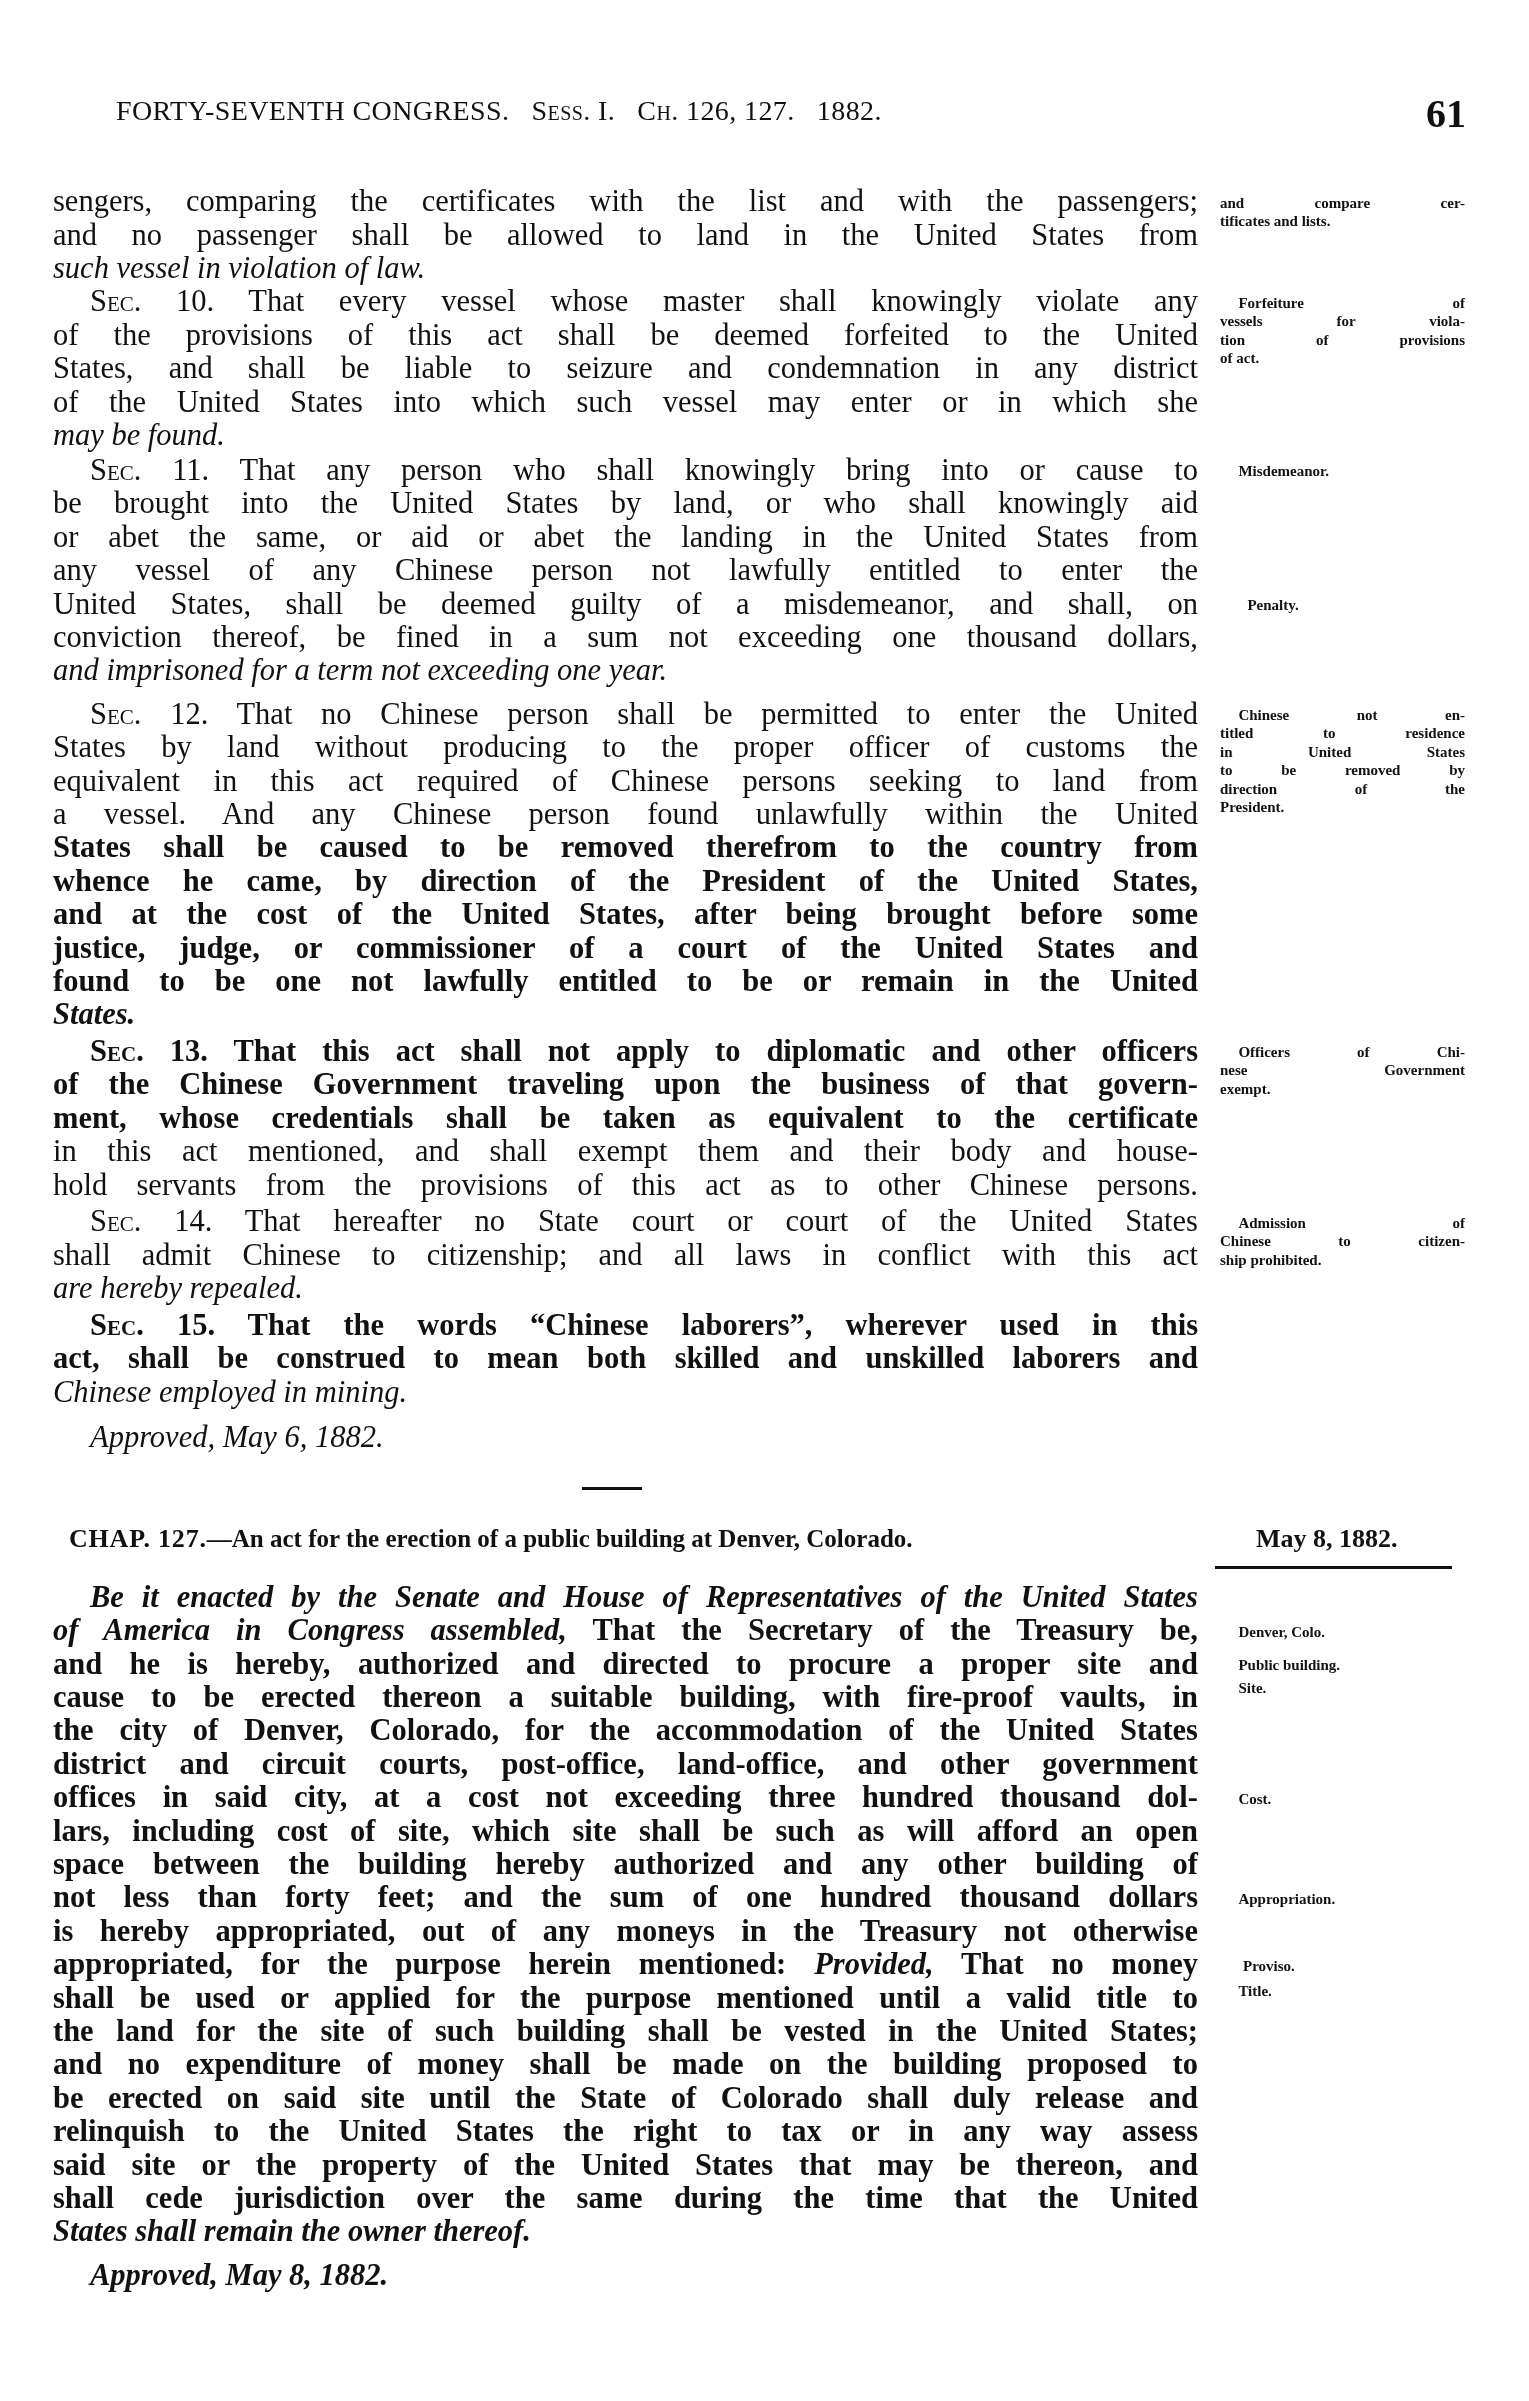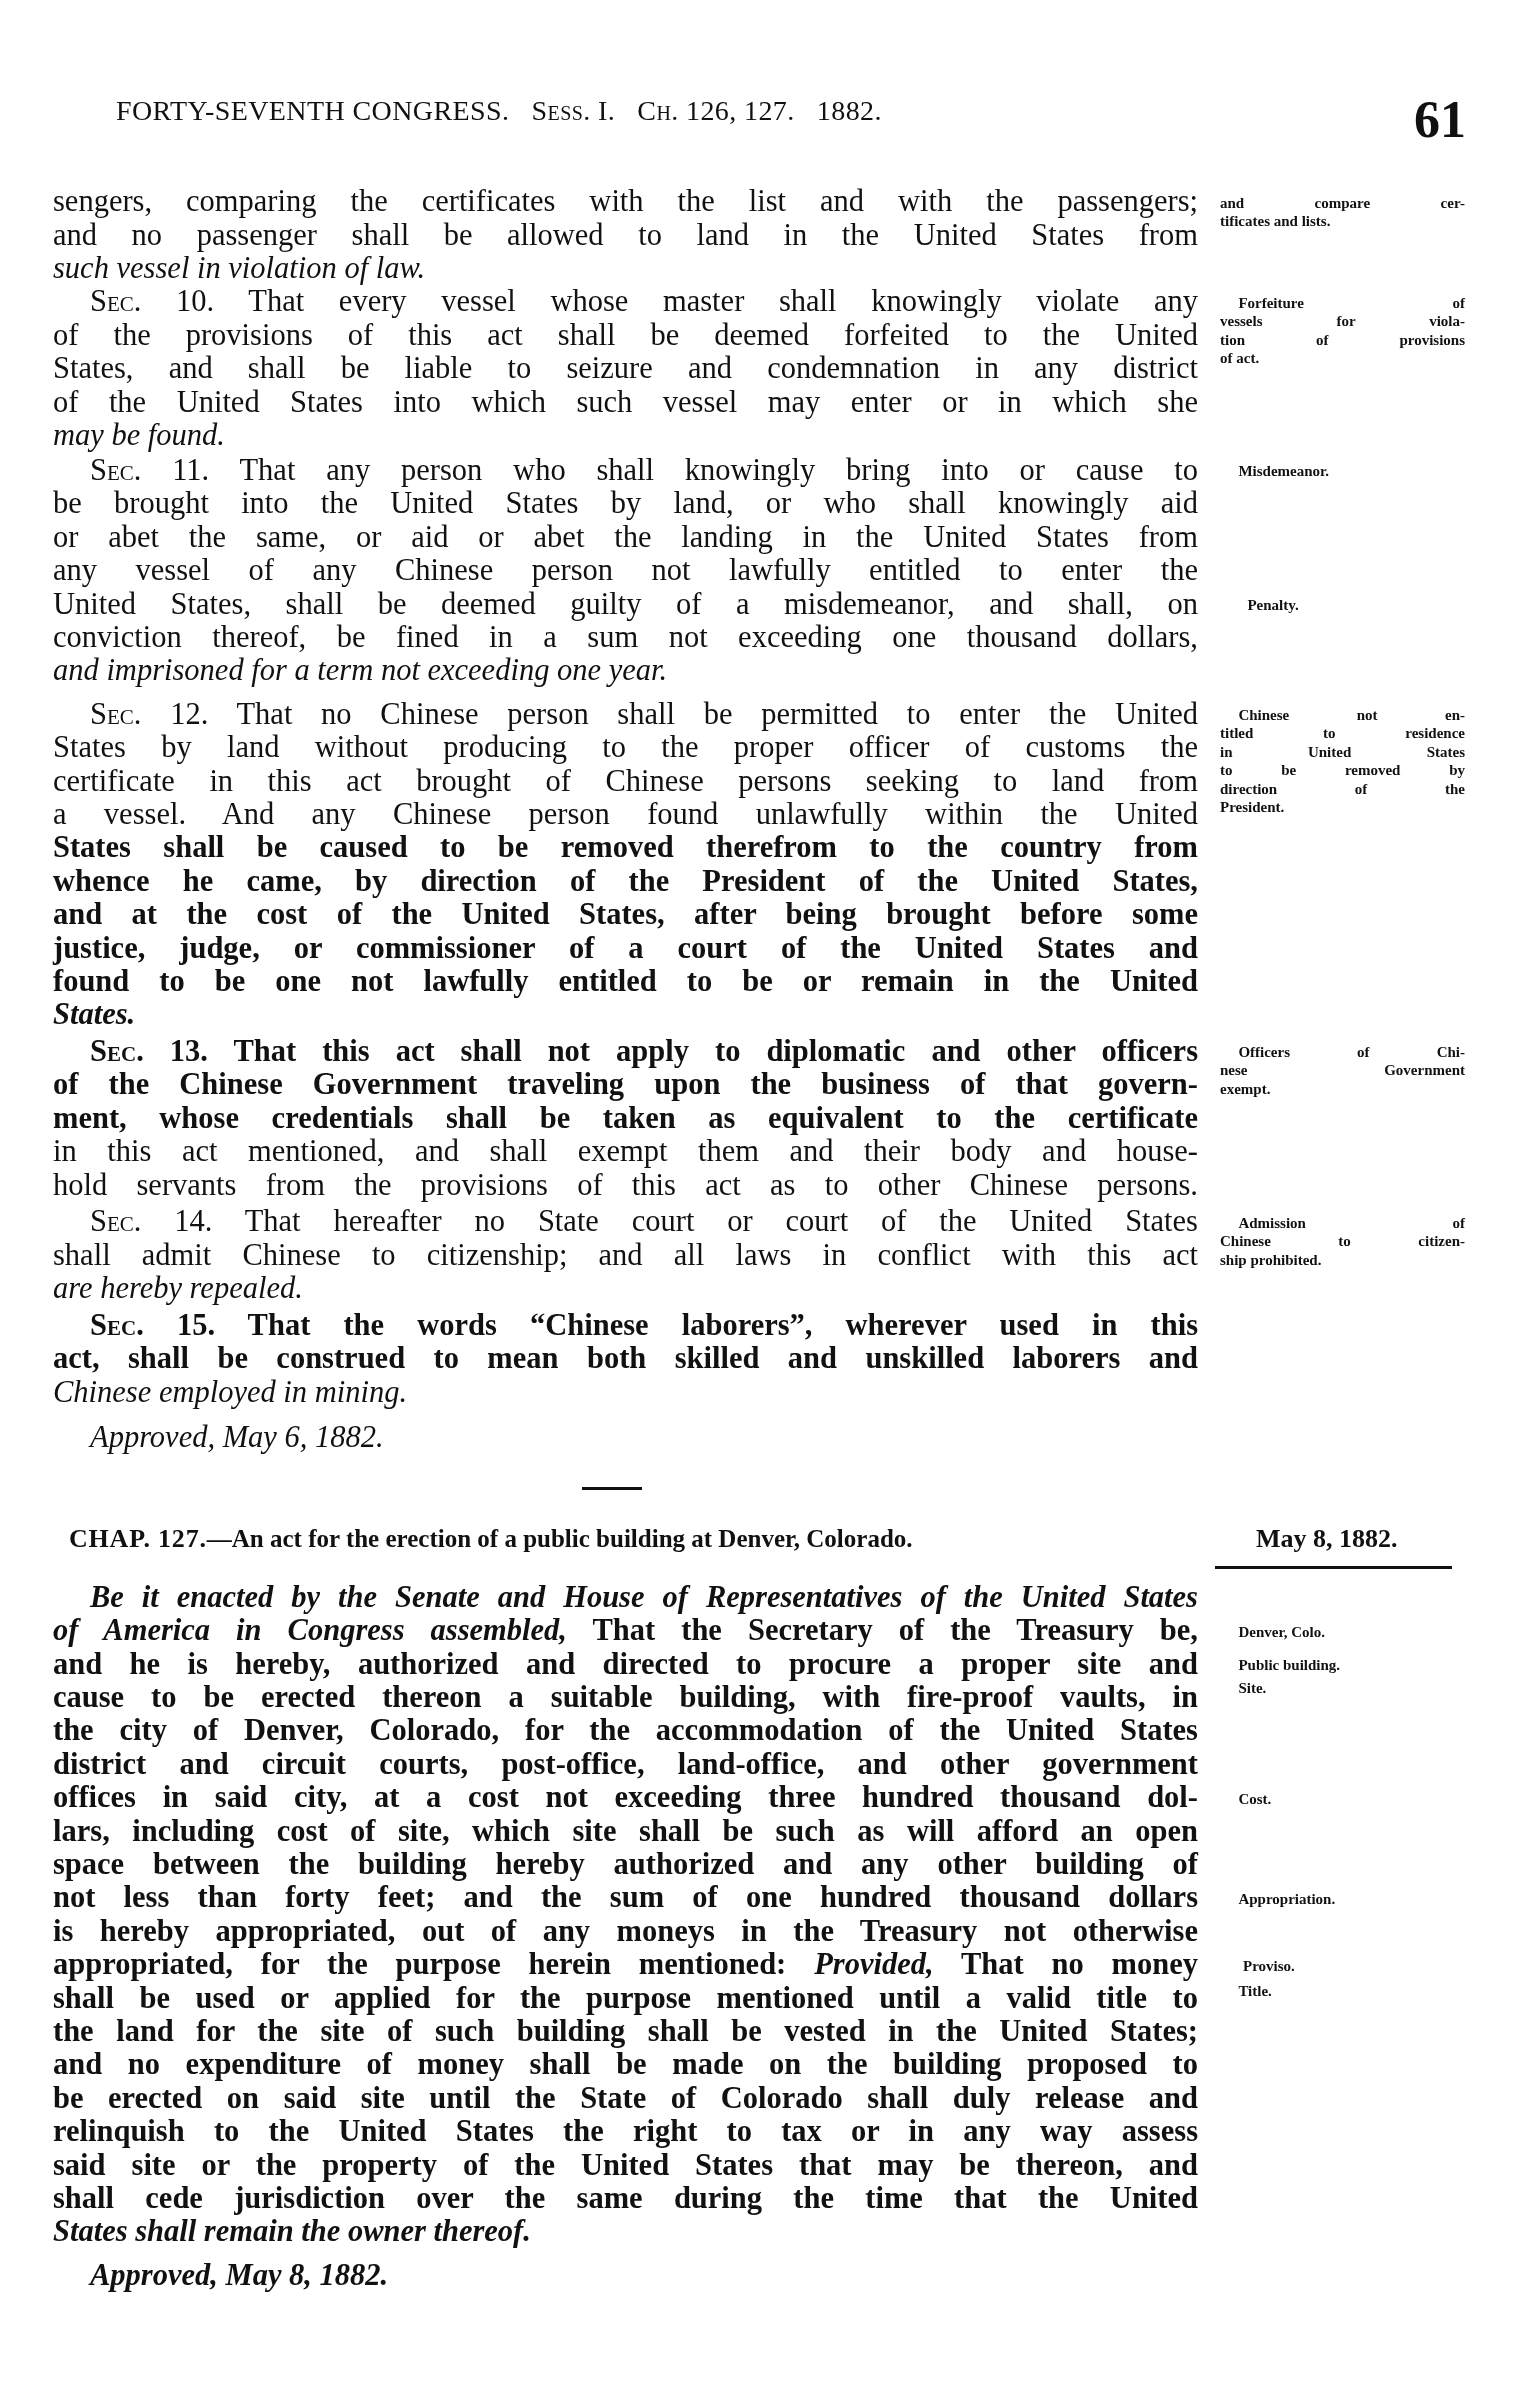--- a/index.html
+++ b/index.html
@@ -3,21 +3,21 @@
 <meta charset="utf-8">
 <style>
   html, body { margin: 0; padding: 0; background: #ffffff; }
   body { width: 1529px; height: 2401px; position: relative; overflow: hidden;
          font-family: "Liberation Serif", "DejaVu Serif", serif; color: #111; }
   .page { position: absolute; left: 0; top: 0; width: 1529px; height: 2401px; background: #fff; }
 
   .running-head { position: absolute; top: 90px; left: 80px; width: 1386px; height: 50px; }
   .rh-title { position: absolute; left: 0; top: 5px; font-size: 28px; letter-spacing: 0.4px; white-space: nowrap; margin-left: 36px; }
   .rh-title .sc { font-variant: small-caps; }
-  .rh-page { position: absolute; right: 0; top: 0; font-size: 52px; font-weight: bold; }
+  .rh-page { position: absolute; right: 0; top: 0; font-size: 40px; font-weight: bold; }
 
   .body-col { position: absolute; left: 53px; width: 1145px; }
   .line { position: absolute; left: 0; width: 1145px; height: 33px; font-size: 30.5px; line-height: 33px;
           white-space: nowrap; text-align: justify; text-align-last: justify; }
   .line.last { text-align-last: left; font-style: italic; }
   .line.indent { left: 37px; width: 1108px; }
   .bold { font-weight: bold; }
   .sec { font-variant: small-caps; }
   .it { font-style: italic; }
 
@@ -61,21 +61,21 @@
     <div class="line indent" style="top:454px"><span class="sec">Sec. 11.</span> <span>That any person who shall knowingly bring into or cause to</span></div>
     <div class="line" style="top:487px">be brought into the United States by land, or who shall knowingly aid</div>
     <div class="line" style="top:521px">or abet the same, or aid or abet the landing in the United States from</div>
     <div class="line" style="top:554px">any vessel of any Chinese person not lawfully entitled to enter the</div>
     <div class="line" style="top:588px">United States, shall be deemed guilty of a misdemeanor, and shall, on</div>
     <div class="line" style="top:621px">conviction thereof, be fined in a sum not exceeding one thousand dollars,</div>
     <div class="line last" style="top:654px">and imprisoned for a term not exceeding one year.</div>
 
     <div class="line indent" style="top:698px"><span class="sec">Sec. 12.</span> <span>That no Chinese person shall be permitted to enter the United</span></div>
     <div class="line" style="top:731px">States by land without producing to the proper officer of customs the</div>
-    <div class="line" style="top:765px">certificate in this act brought of Chinese persons seeking to land from</div>
+    <div class="line" style="top:765px">equivalent in this act required of Chinese persons seeking to land from</div>
     <div class="line" style="top:798px">a vessel.  And any Chinese person found unlawfully within the United</div>
     <div class="line bold" style="top:831px">States shall be caused to be removed therefrom to the country from</div>
     <div class="line bold" style="top:865px">whence he came, by direction of the President of the United States,</div>
     <div class="line bold" style="top:898px">and at the cost of the United States, after being brought before some</div>
     <div class="line bold" style="top:932px">justice, judge, or commissioner of a court of the United States and</div>
     <div class="line bold" style="top:965px">found to be one not lawfully entitled to be or remain in the United</div>
     <div class="line bold last" style="top:998px">States.</div>
 
     <div class="line indent bold" style="top:1035px"><span class="sec">Sec. 13.</span> <span>That this act shall not apply to diplomatic and other officers</span></div>
     <div class="line bold" style="top:1068px">of the Chinese Government traveling upon the business of that govern-</div>

